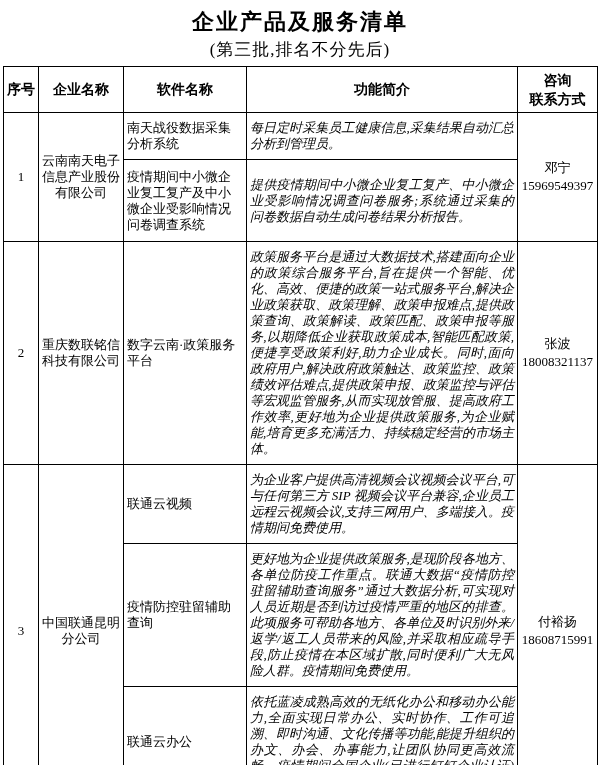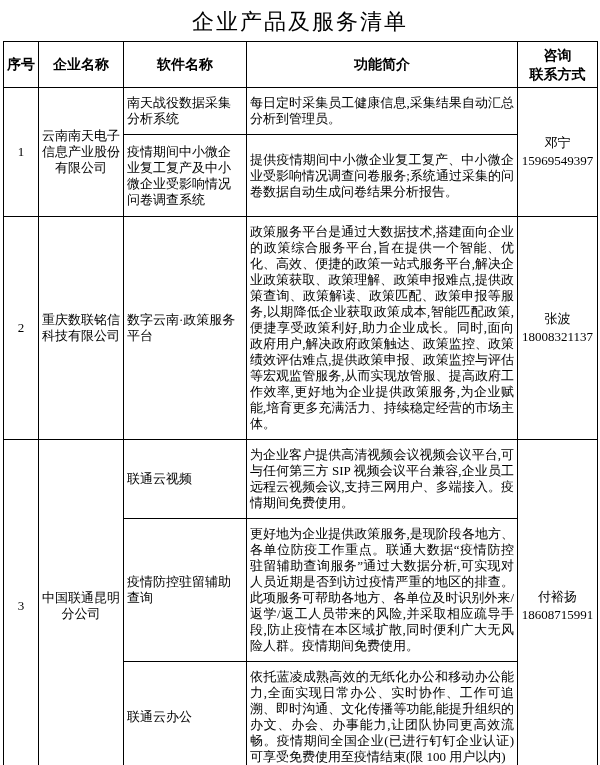--- a/index.html
+++ b/index.html
@@ -1,20 +1,20 @@
 <!DOCTYPE html>
 <html><head>
 <meta charset="utf-8">
 <style>
   html,body { margin:0; padding:0; background:#ffffff; }
   body { width:600px; height:765px; font-family:"Liberation Serif", serif; color:#000; }
   .page { position:relative; width:600px; height:765px; overflow:hidden; background:#fff; }
 
   .title {
-    text-align:center; font-weight:normal; font-size:22px;
+    text-align:center; font-weight:bold; font-size:22px;
     letter-spacing:2px; padding-top:9px; line-height:26px;
   }
   .subtitle {
     text-align:center; font-size:17px; letter-spacing:1px;
     margin-top:5px; line-height:20px;
   }
 
   table.list {
     border-collapse:collapse; table-layout:fixed;
     width:594px; margin:6px 0 0 3px;
@@ -27,39 +27,40 @@
     overflow:hidden;
     word-break:break-all;
   }
   table.list th {
     font-weight:bold; font-size:14px; text-align:center;
     white-space:pre-line; line-height:19px; padding:2px 1px;
   }
   .idx { text-align:center; }
   .company { text-align:center; }
   .pname { text-align:left; }
-  .desc { text-align:justify; }
+  .desc { text-align:justify;font-style:italic; }
   .contact { text-align:center; }
   .contact div { line-height:18px; }
 
   tr.h-header { height:46px; }
   tr.h-r1a { height:44px; }
   tr.h-r1b { height:82px; }
   tr.h-r2  { height:218px; }
   tr.h-r3a { height:62px; }
   tr.h-r3b { height:133px; }
   tr.h-r3c { height:106px; }
   tr.h-r4  { height:8px; }
 </style>
 </head>
 <body>
 
 <div class="page">
 
   <div class="title">企业产品及服务清单</div>
+  <div class="subtitle">(第三批,排名不分先后)</div>
 
   <table class="list">
     <colgroup>
       <col style="width:35px">
       <col style="width:85px">
       <col style="width:123px">
       <col style="width:271px">
       <col style="width:80px">
     </colgroup>
 

